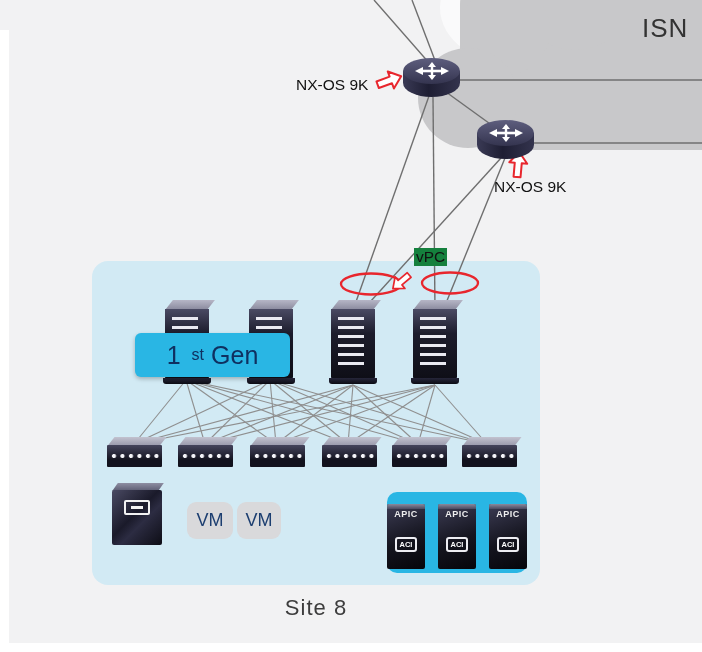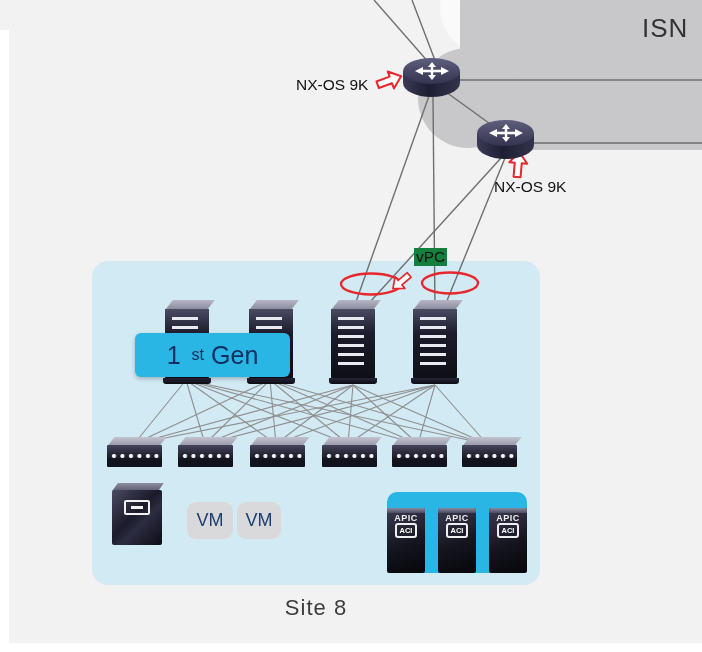--- a/index.html
+++ b/index.html
@@ -65,28 +65,28 @@
 
   
   .gen{left:135px;top:333px;width:155px;height:44px;background:#29b6e4;border-radius:6px;
     box-shadow:0 2px 4px rgba(0,0,0,.25);display:flex;align-items:center;justify-content:center;
     color:#0f3060;font-size:25px;}
   .gen sup{font-size:16px;margin:0 1px 0 11px;}
   .gen .rest{margin-left:6px;}
 
   
   .apic-box{left:387px;top:492px;width:140px;height:81px;background:#29b6e4;border-radius:10px;
-    display:flex;align-items:flex-end;justify-content:center;gap:13px;padding-top:7px;}
+    display:flex;align-items:center;justify-content:center;gap:13px;padding-top:7px;}
   .apic{position:relative;width:39px;height:65px;border-radius:2px;
     background:linear-gradient(160deg,#3c3c54,#15151f 55%,#05050a);
     display:flex;flex-direction:column;align-items:center;}
   .apic .edge{position:absolute;top:0;left:0;width:100%;height:5px;
     background:linear-gradient(180deg,#8a8a9e,#4a4a60);border-radius:2px 2px 0 0;}
   .apic .t{margin-top:5px;color:#eee;font-size:9px;font-weight:bold;letter-spacing:.5px;}
-  .apic .b{margin-top:0;border:2px solid #ededf2;border-radius:3px;color:#fff;
+  .apic .b{margin-top:18px;border:2px solid #ededf2;border-radius:3px;color:#fff;
     font-size:7.5px;font-weight:bold;padding:1px 3px;}
 </style>
 </head>
 <body>
 
 <div class="stage">
   <div class="abs slide-bg"></div>
   <div class="abs site-box"></div>
 
   <svg class="overlay" width="702" height="652" viewBox="0 0 702 652">

